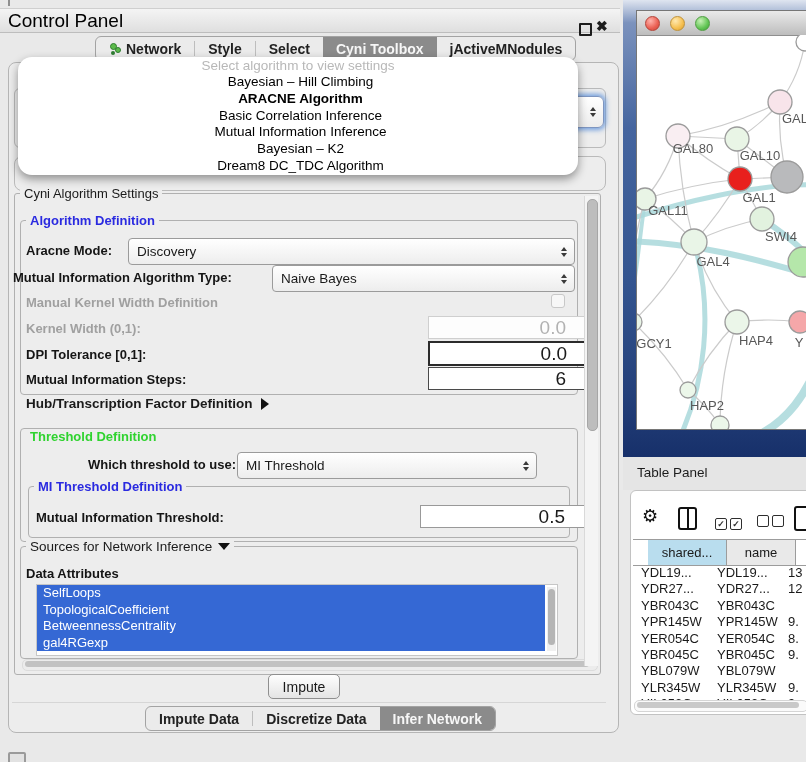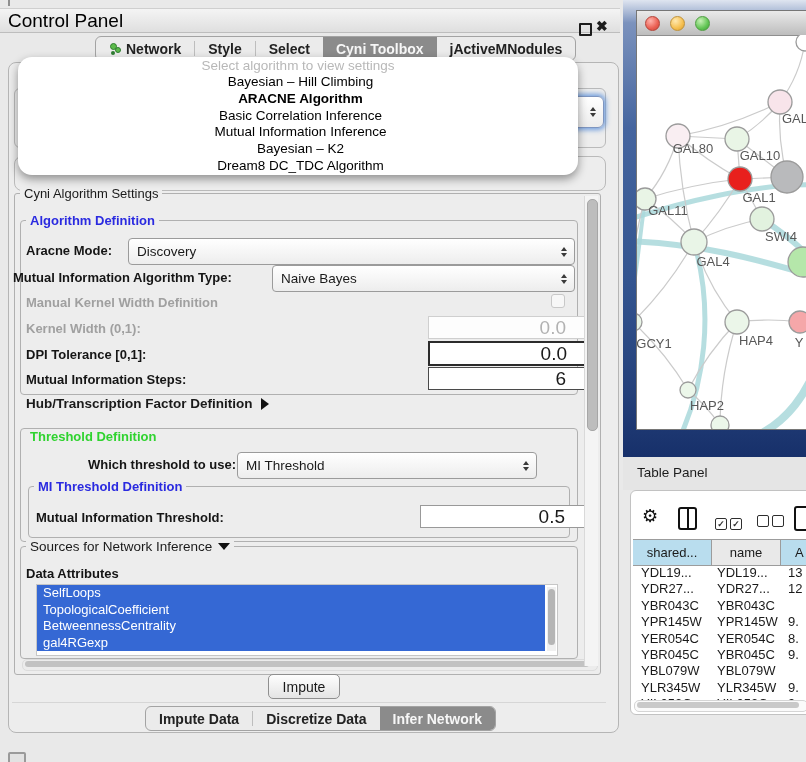--- a/index.html
+++ b/index.html
@@ -90,21 +90,21 @@
   #gear-icon{left:11px;top:14px;font-size:18px;color:#111;position:absolute;}
   #col-icon{left:47px;top:16px;width:15px;height:19px;border:2px solid #111;border-radius:3px;position:absolute;}
   #col-icon i{position:absolute;left:6.5px;top:0;width:2px;height:19px;background:#111;}
   .cbx{width:10px;height:10px;border:1.5px solid #2e2e2e;border-radius:2px;display:inline-block;
        font-size:9px;line-height:10px;text-align:center;color:#2e2e2e;font-weight:bold;margin-right:3px;}
   #checked-group{left:84px;top:22px;position:absolute;}
   #unchecked-group{left:126px;top:22px;position:absolute;}
   #partial-icon{left:163px;top:15px;width:22px;height:21px;border:2px solid #111;border-radius:3px;position:absolute;}
   #table-header{left:2px;top:48px;height:25px;display:flex;position:absolute;border-top:1px solid #9c9c9c;border-bottom:1px solid #9c9c9c;}
   .hcell{height:25px;line-height:25px;text-align:center;font-size:13px;border-right:1px solid #9c9c9c;box-sizing:border-box;}
-  .hcell.hl{background:#b9ddee;}
+  .hcell.hl{background:#b9ddee;margin-left:15px;}
   .hcell.plain{background:#e9e9e9;}
   .hcell.left{text-align:left;padding-left:14px;}
   #table-rows{left:2px;top:74px;width:210px;height:146px;position:absolute;overflow:hidden;}
   .trow{display:flex;height:16.4px;}
   .tcell{font-size:13px;line-height:16.4px;white-space:nowrap;overflow:hidden;box-sizing:border-box;}
   #t-hscroll{left:3px;top:209px;width:172px;height:10px;background:#fafafa;border:1px solid #d5d5d5;border-radius:5px;position:absolute;z-index:4;}
   #t-hthumb{left:2px;top:1px;width:162px;height:6px;background:#c9c9c9;border-radius:4px;position:absolute;}
 </style>
 </head>
 <body>

